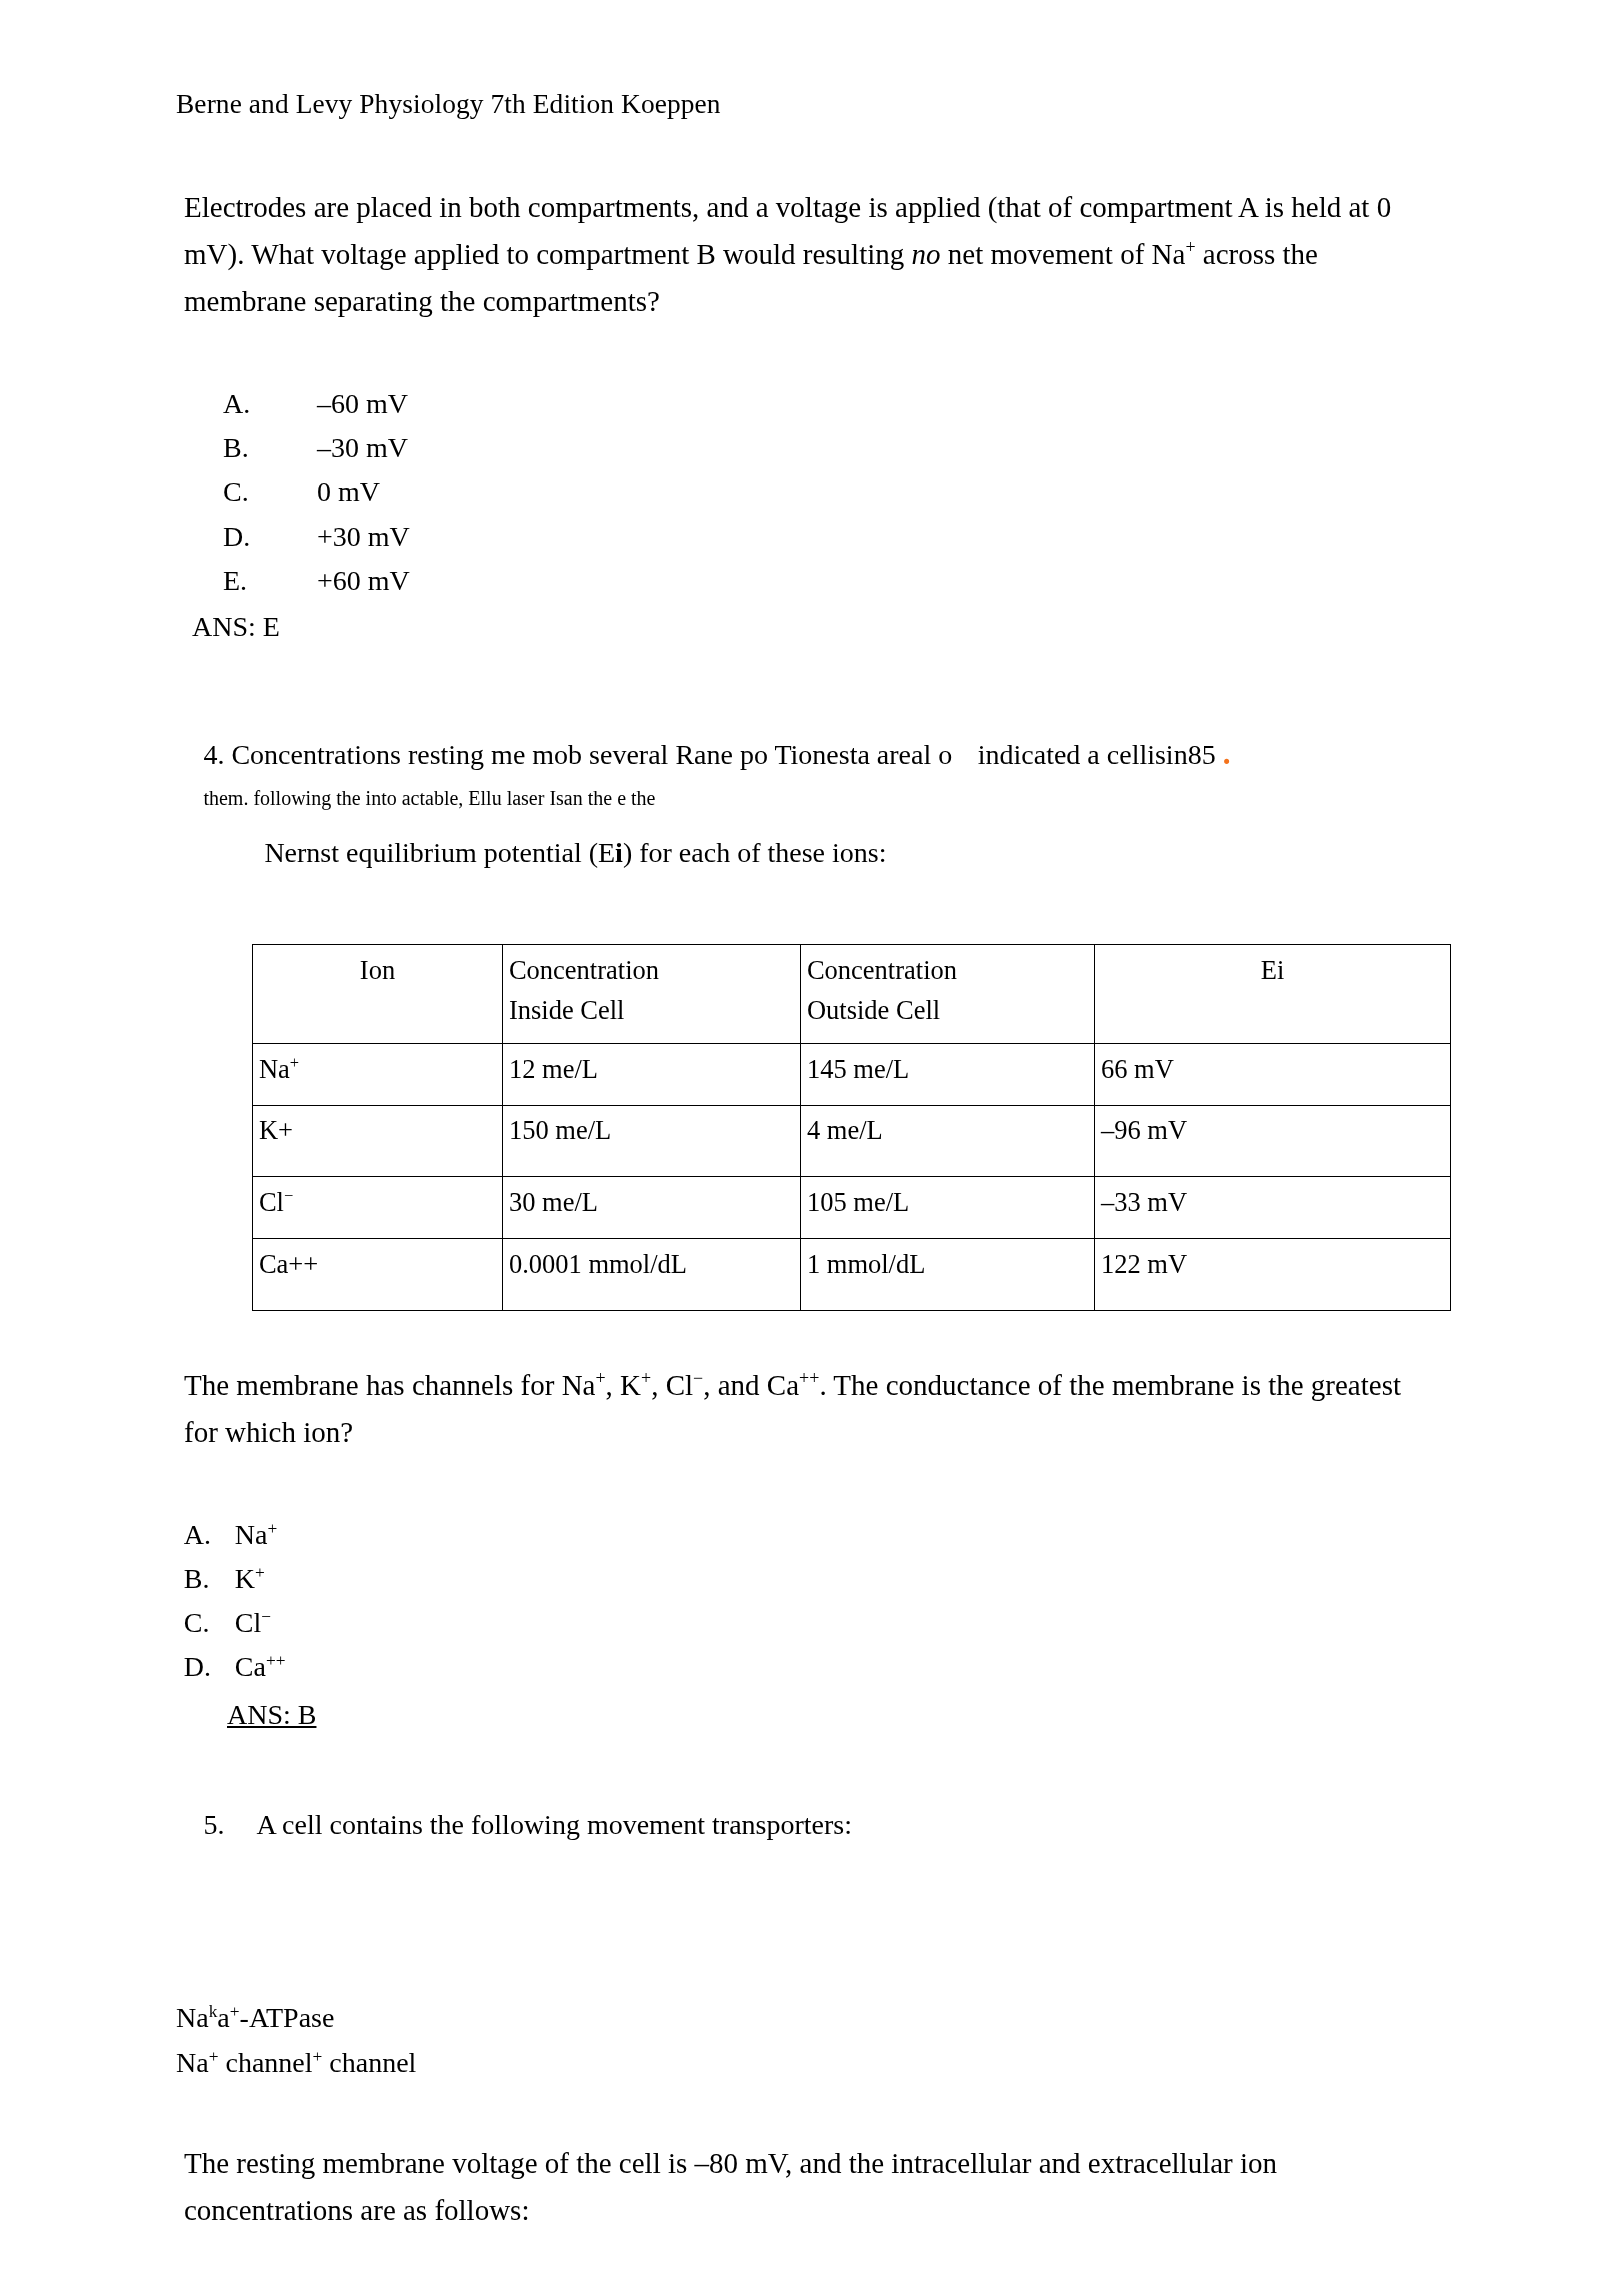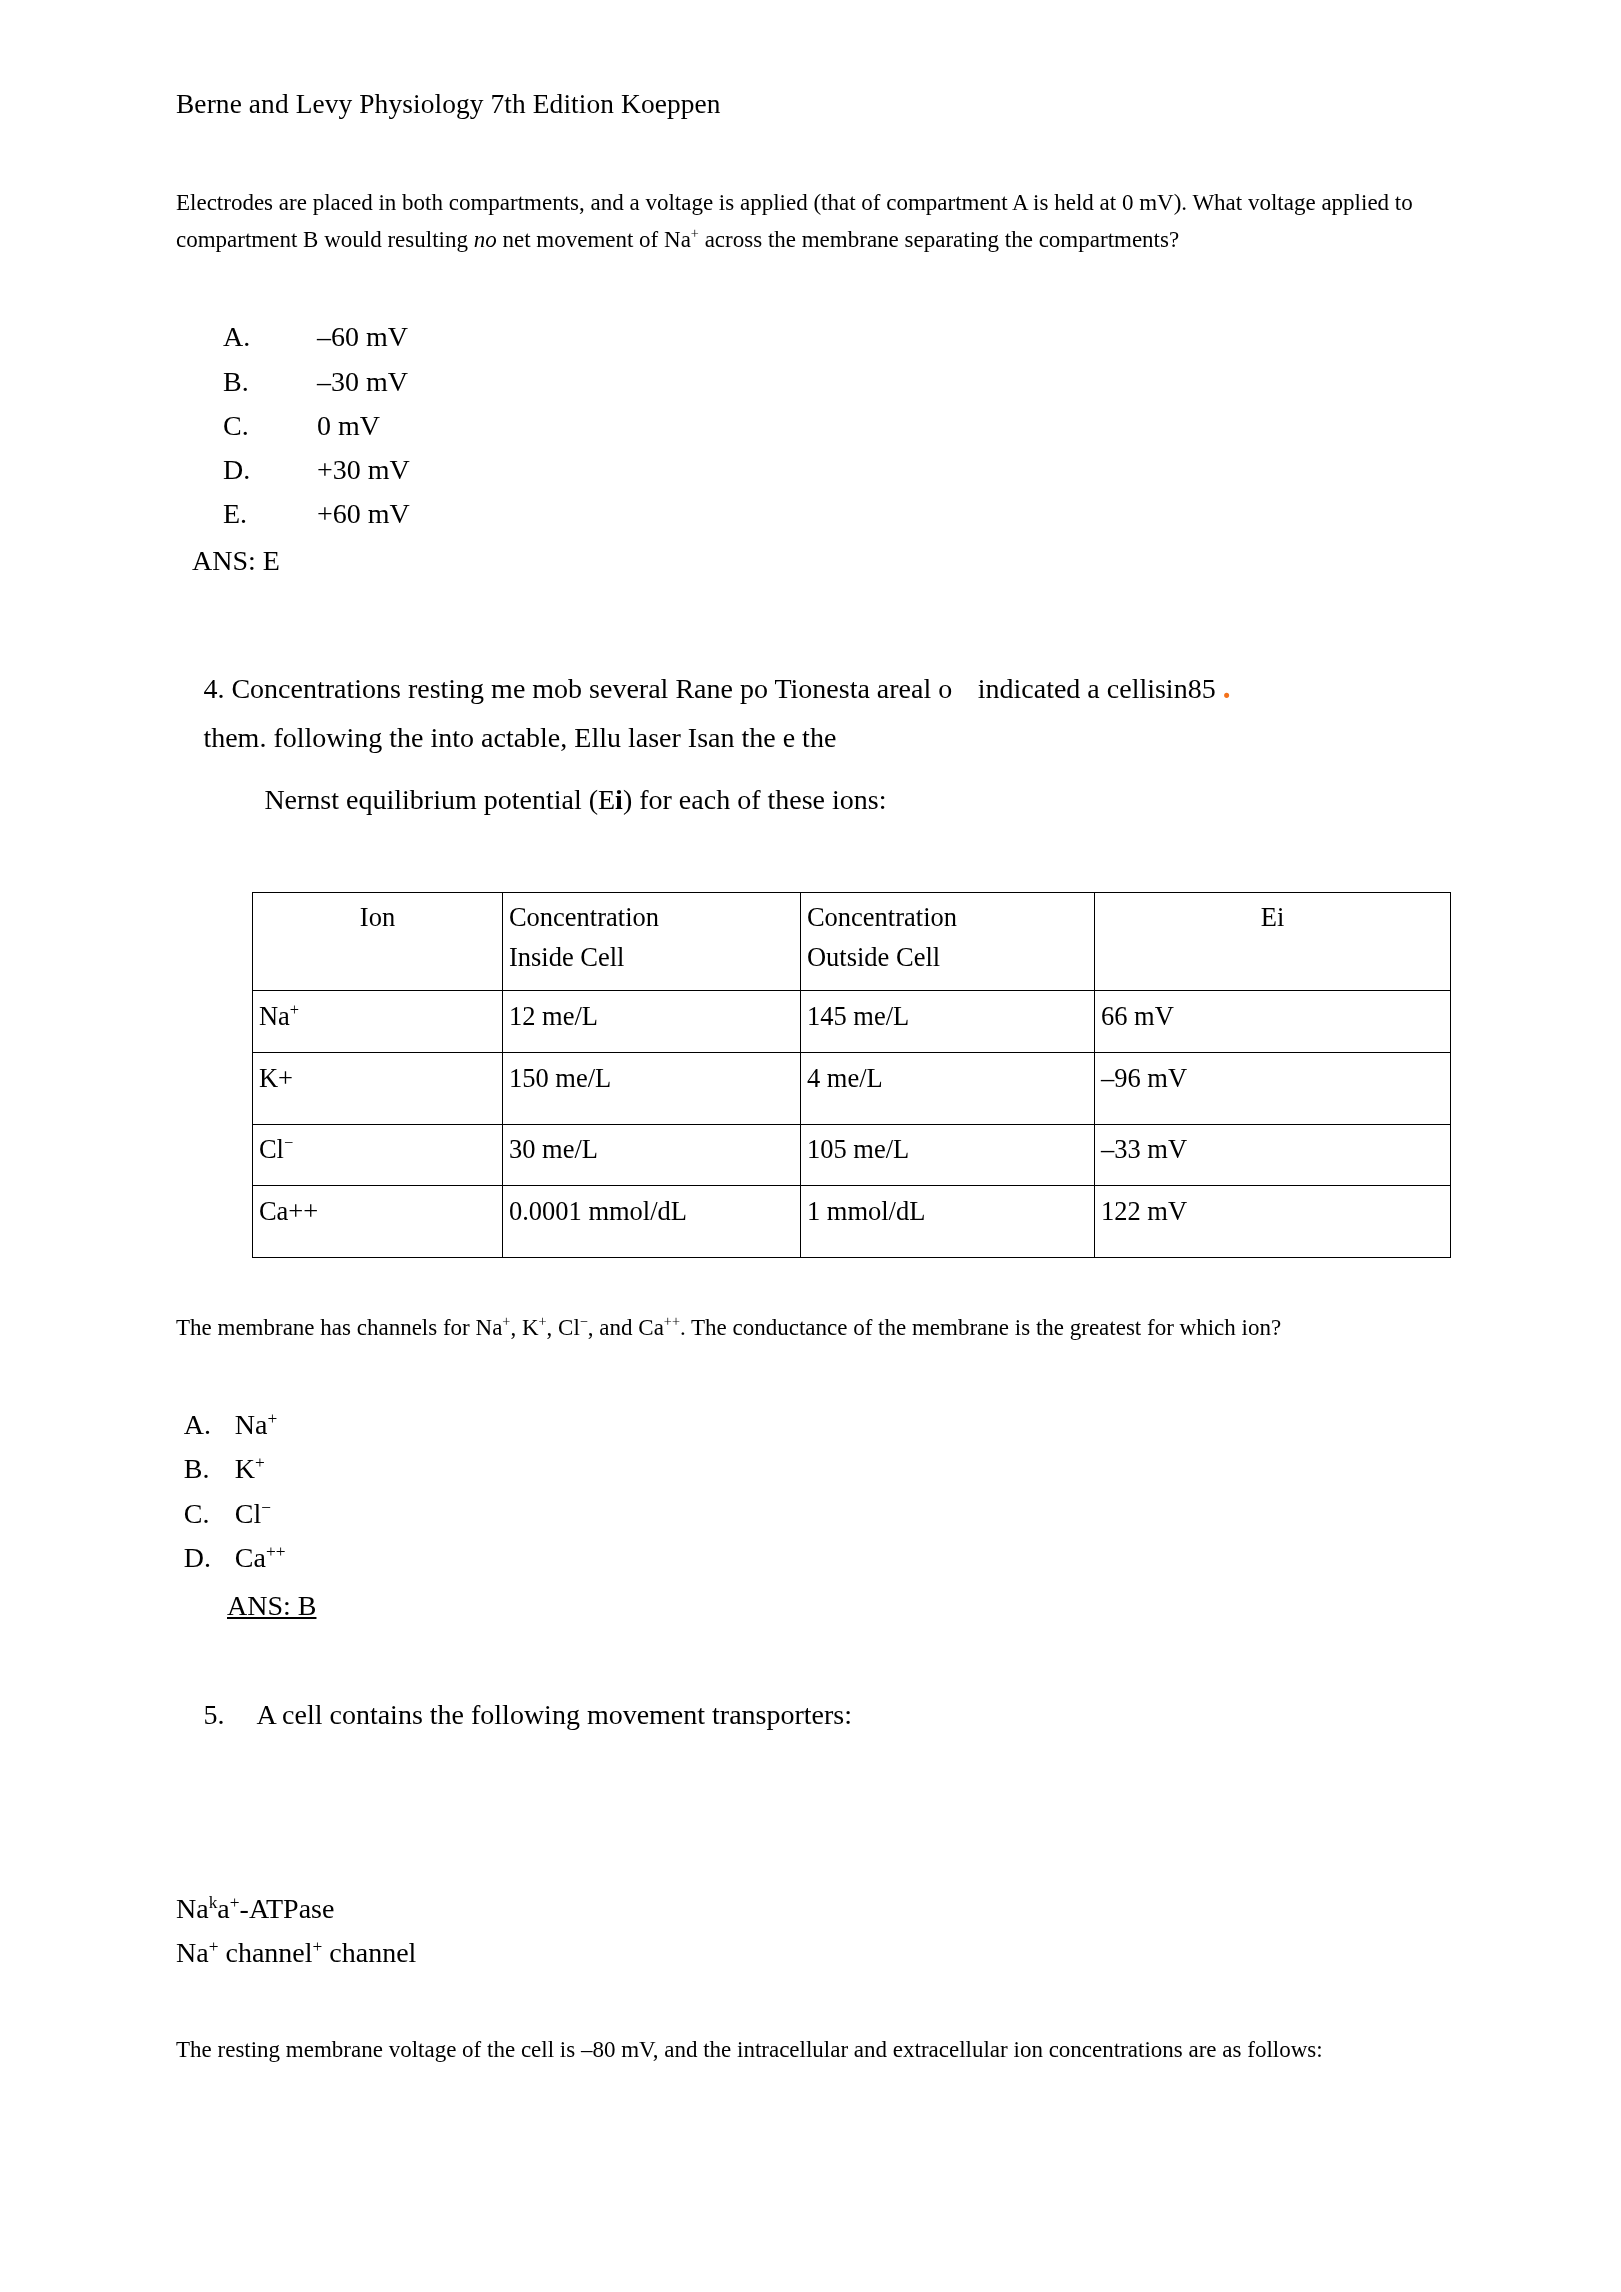--- a/index.html
+++ b/index.html
@@ -28,22 +28,22 @@
     top: 86px;
     width: 1274px;
   }
   .doc-title {
     font-size: 27.4px;
     line-height: 1.35;
     margin: 0 0 61px 0;
     letter-spacing: 0.1px;
   }
   p {
-    margin: 0;
-    font-size: 23px;
+    margin: 8px;
+    font-size: 29px;
     line-height: 1.62;
   }
   .para-intro {
     margin-bottom: 57px;
   }
   sup {
     font-size: 0.62em;
     vertical-align: super;
     line-height: 0;
   }
@@ -90,21 +90,21 @@
   .q4-gap {
     display: inline-block;
     width: 25.5px;
   }
   .orange-dot {
     color: #F4721B;
     font-weight: bold;
     font-size: 31px;
   }
   .q4-line2 {
-    font-size: 28px;
+    font-size: 20px;
     line-height: 1.72;
   }
   .q4-line3 {
     font-size: 28px;
     line-height: 1.72;
     margin-left: 61px;
     margin-top: 14px;
   }
   .q4-line3 b {
     font-weight: bold;

